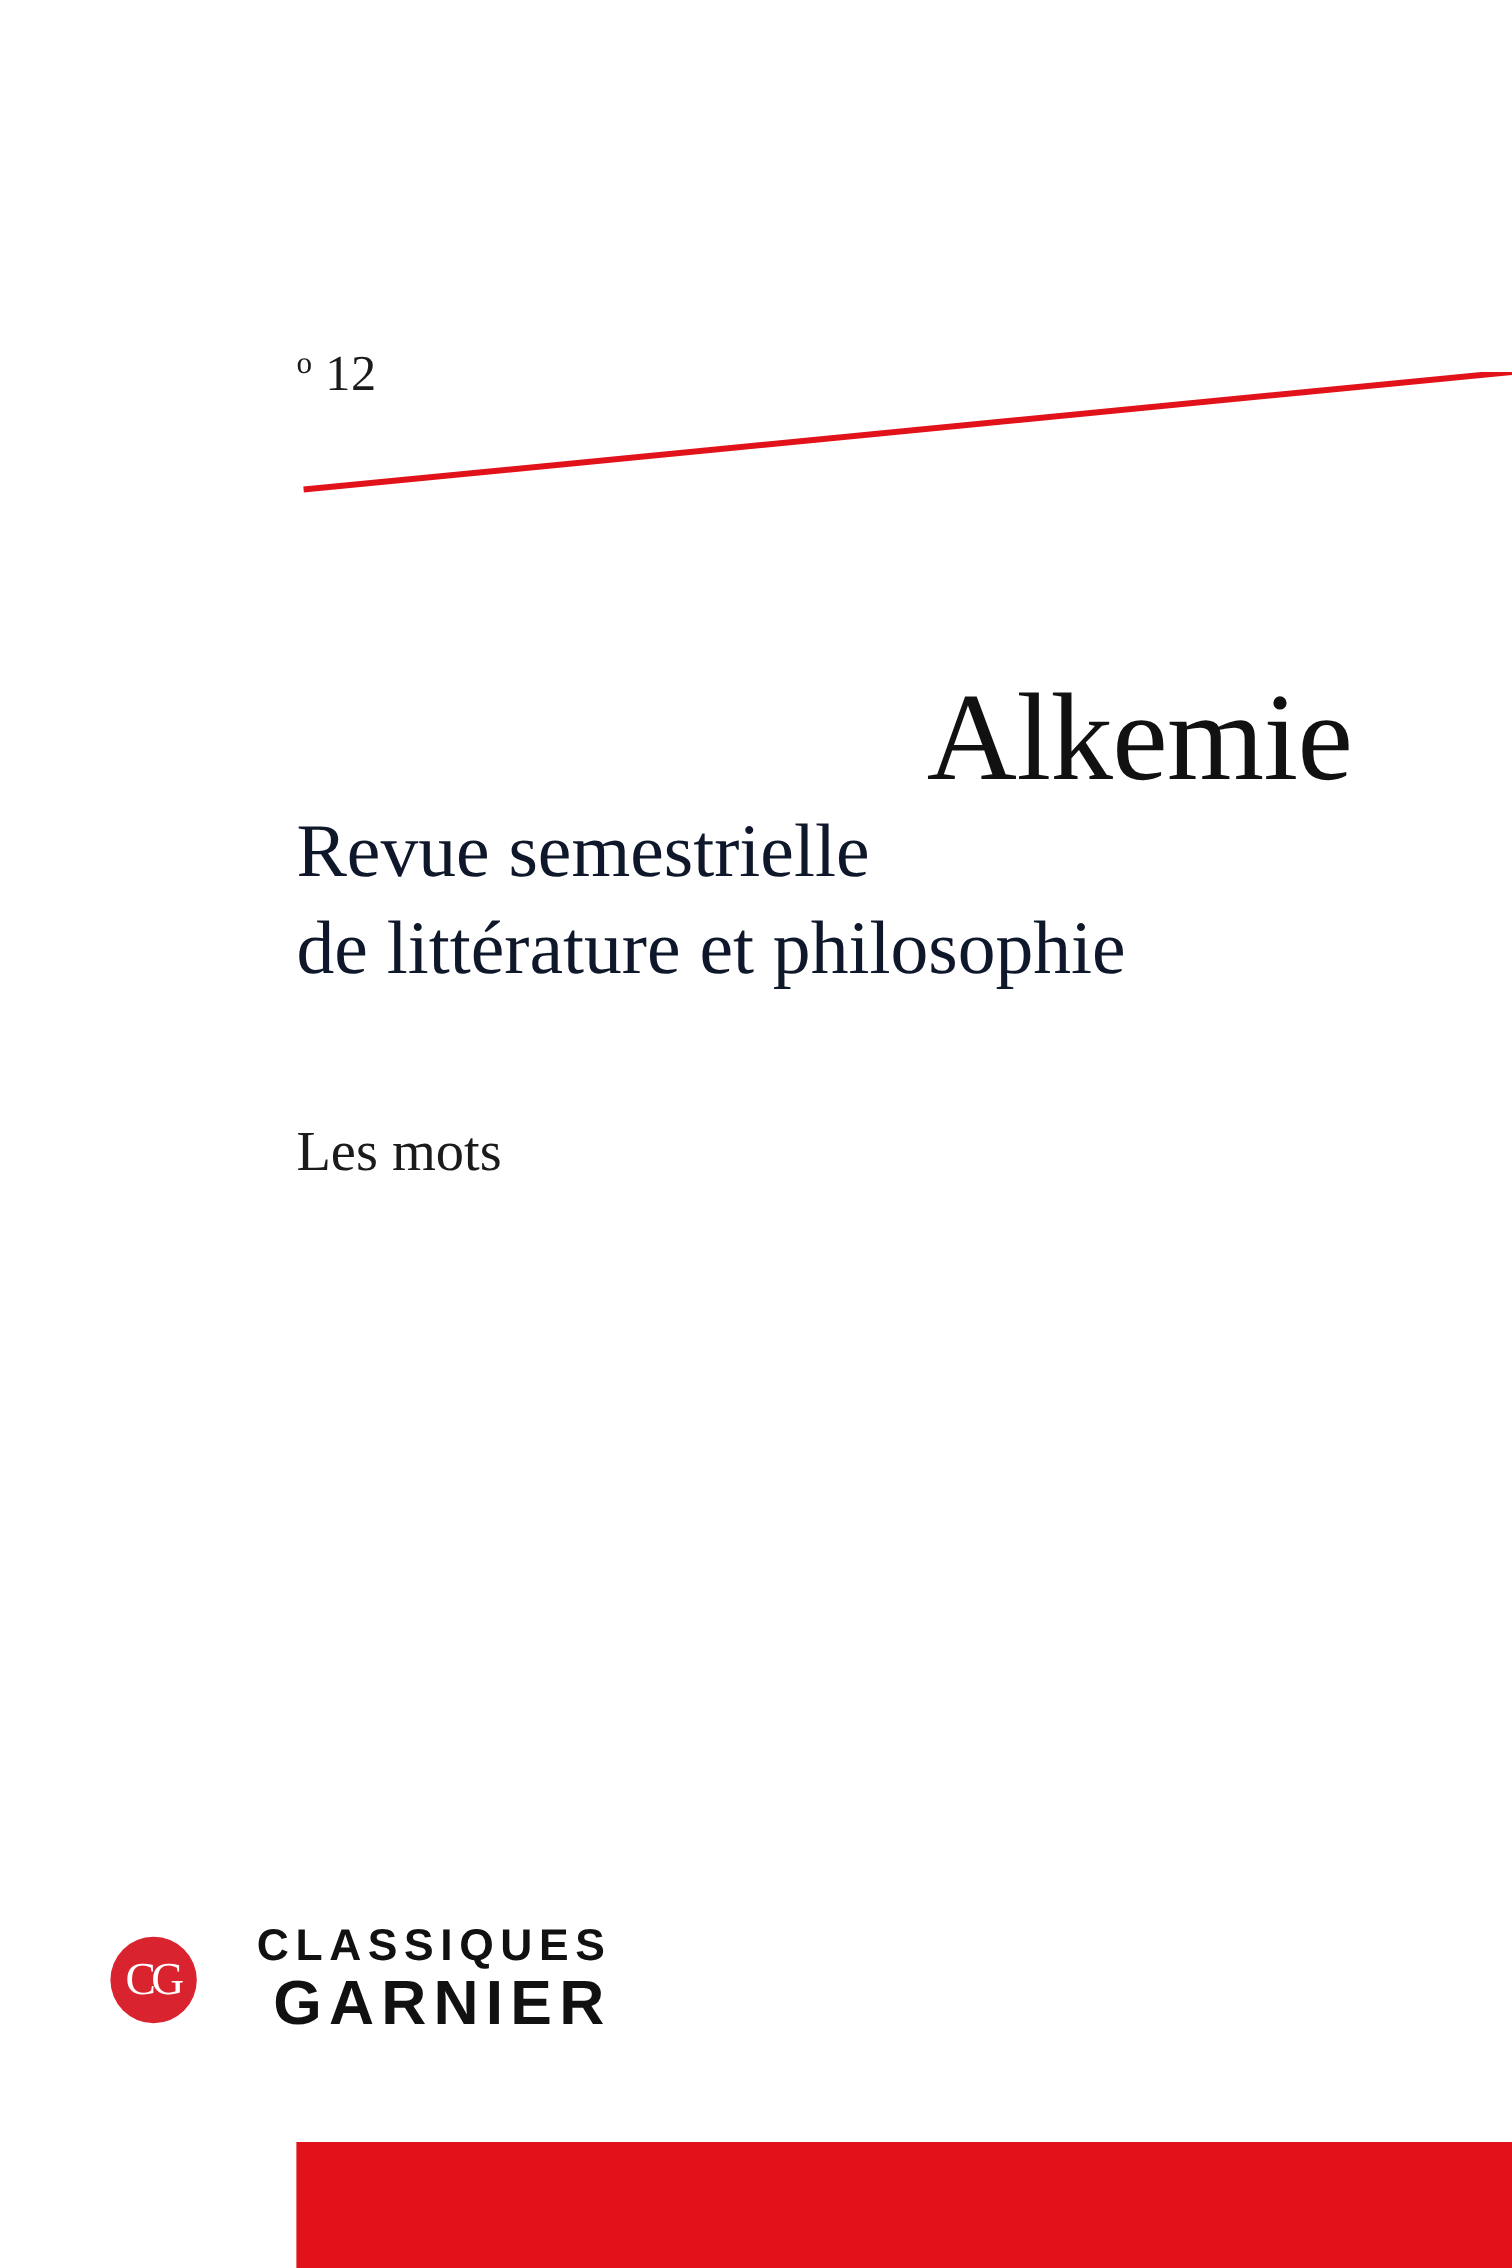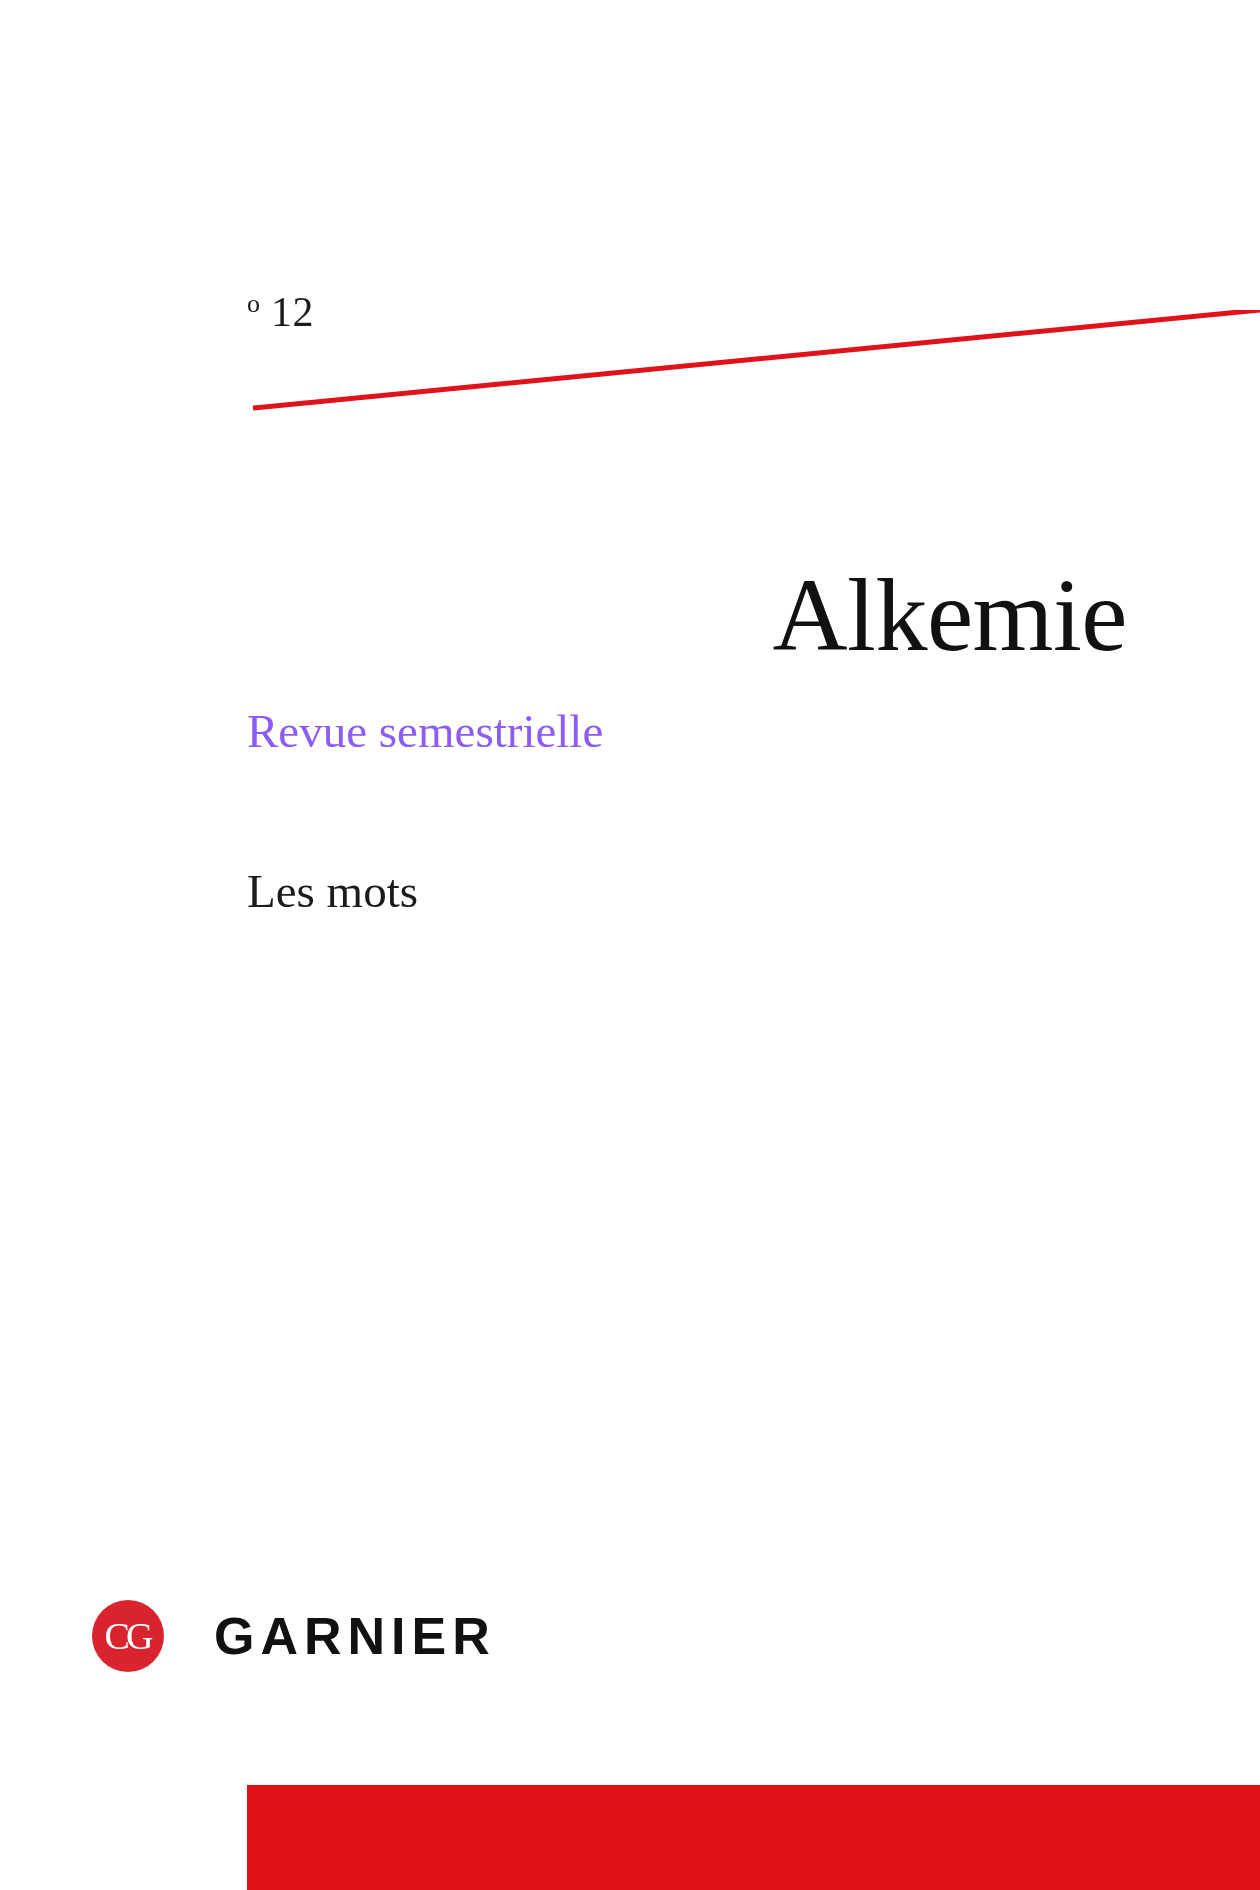--- a/index.html
+++ b/index.html
@@ -55,24 +55,23 @@
   .journal-title {
     font-size: 104px;
     line-height: 1.05;
     font-weight: 400;
     letter-spacing: -0.5px;
     color: #111111;
     margin: 0;
     text-align: right;
   }
   .subtitle {
-    margin-top: 32px;
-    font-size: 47px;
+    font-size: 63px;
     line-height: 1.28;
-    color: #8b5cf6;
+    color: #0f172a;
   }
   .subtitle-line {
     display: block;
     white-space: nowrap;
   }
   .theme {
     margin-top: 103px;
     font-size: 47px;
     color: #1b1b1b;
   }
@@ -141,26 +140,28 @@
   </div>
 
   <svg class="red-rule" viewBox="0 0 1260 140" preserveAspectRatio="none">
     <line x1="253" y1="98" x2="1260" y2="0" stroke="#e1121a" stroke-width="5"></line>
   </svg>
 
   <div class="title-block">
     <h1 class="journal-title">Alkemie</h1>
     <div class="subtitle">
       <span class="subtitle-line">Revue semestrielle</span>
+      <span class="subtitle-line">de littérature et philosophie</span>
     </div>
     <div class="theme">Les mots</div>
   </div>
 
   <div class="publisher">
     <div class="logo-mark">CG</div>
     <div class="publisher-name">
+      <span class="word top">CLASSIQUES</span>
       <span class="word bottom">GARNIER</span>
     </div>
   </div>
 
   <div class="bottom-band"></div>
 
 </div>
 
 </body></html>

